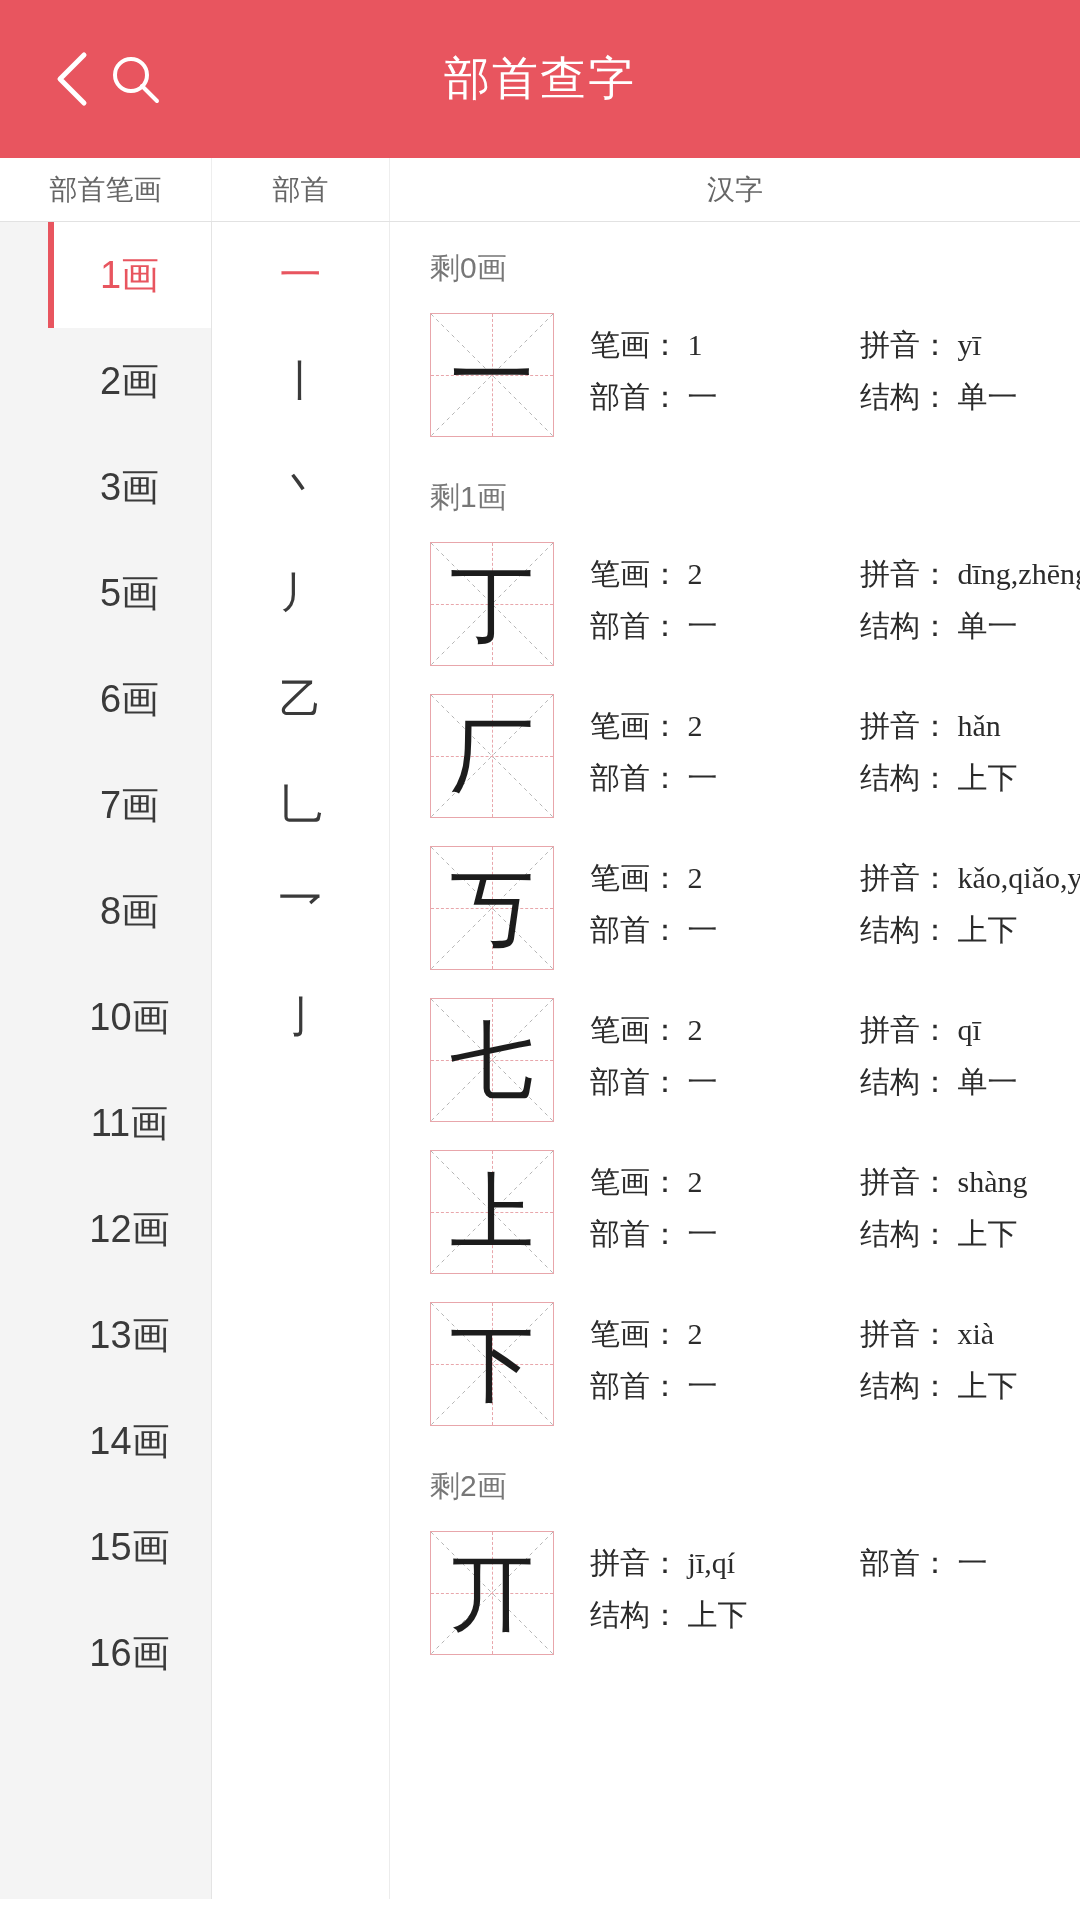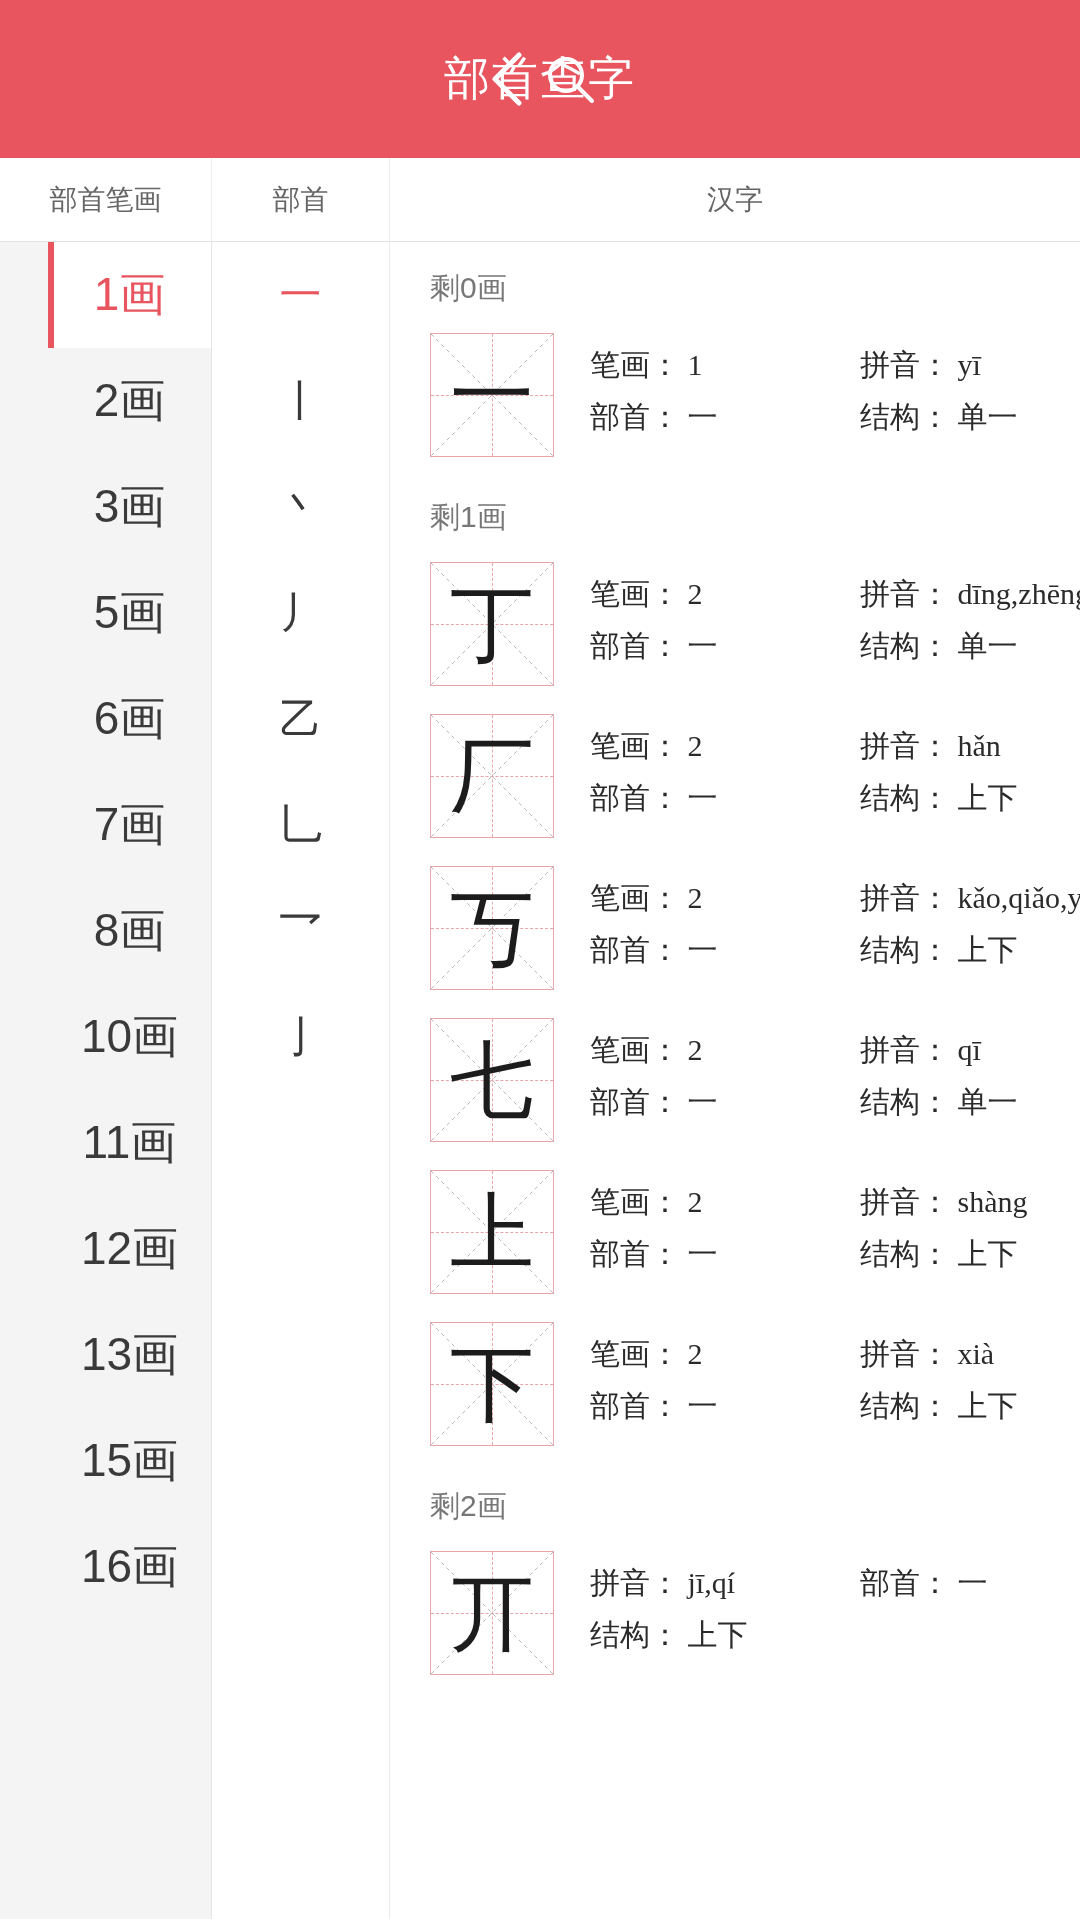--- a/index.html
+++ b/index.html
@@ -10,21 +10,21 @@
     background: #ffffff;
     overflow: hidden;
   }
 
   
   .header {
     height: 158px;
     background: #E8555F;
     display: flex;
     align-items: center;
-    justify-content: center;
+    justify-content: flex-start;
     padding: 0 44px;
     position: relative;
   }
   .header-title {
     position: absolute;
     left: 0; right: 0;
     text-align: center;
     color: #ffffff;
     font-size: 46px;
     letter-spacing: 2px;
@@ -38,21 +38,21 @@
   .back-btn svg { display: block; }
   .search-btn {
     width: 62px; height: 62px;
     display: flex; align-items: center; justify-content: center;
     position: relative; z-index: 2;
   }
 
   
   .col-head {
     display: flex;
-    height: 84px;
+    height: 64px;
     background: #ffffff;
     border-bottom: 1px solid #e2e2e2;
     align-items: stretch;
   }
   .col-head > div {
     display: flex; align-items: center; justify-content: center;
     font-size: 28px;
     color: #666666;
   }
   .ch-1 { width: 212px; border-right: 1px solid #eeeeee; }
@@ -70,21 +70,21 @@
     width: 212px;
     background: #f4f4f4;
     border-right: 1px solid #e4e4e4;
     overflow: hidden;
   }
   .stroke-item {
     height: 106px;
     display: flex;
     align-items: center;
     justify-content: center;
-    font-size: 46px;
+    font-size: 38px;
     color: #3a3a3a;
     position: relative;
     margin-left: 48px;
   }
   .stroke-item.active {
     background: #ffffff;
     color: #E8555F;
   }
   .stroke-item.active::before {
     content: "";
@@ -233,20 +233,23 @@
       <div class="stroke-item">
         <span>11画</span>
       </div>
       <div class="stroke-item">
         <span>12画</span>
       </div>
       <div class="stroke-item">
         <span>13画</span>
       </div>
       <div class="stroke-item">
+        <span>14画</span>
+      </div>
+      <div class="stroke-item">
         <span>15画</span>
       </div>
       <div class="stroke-item">
         <span>16画</span>
       </div>
     </div>
 
   <div class="radicals-col" id="radicals-col">
       <div class="radical-item active">
         <span>一</span>

